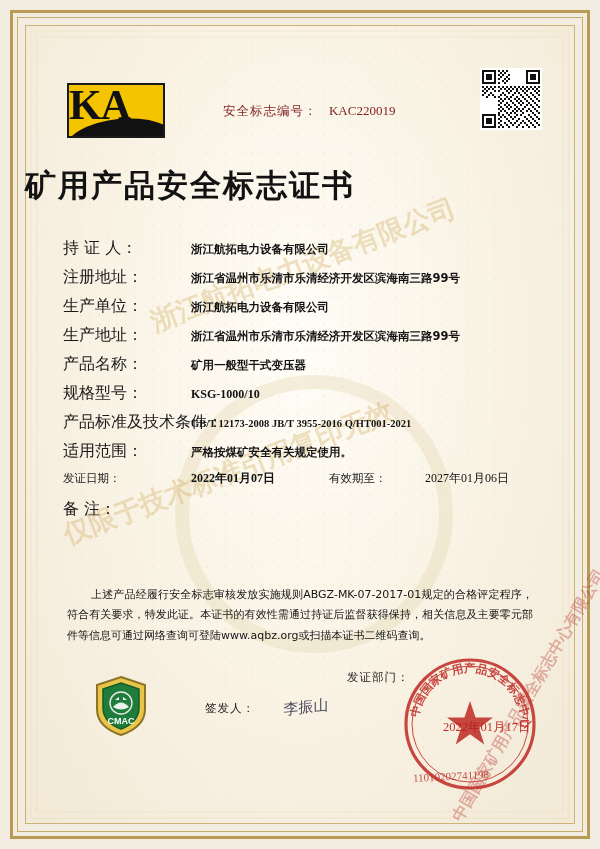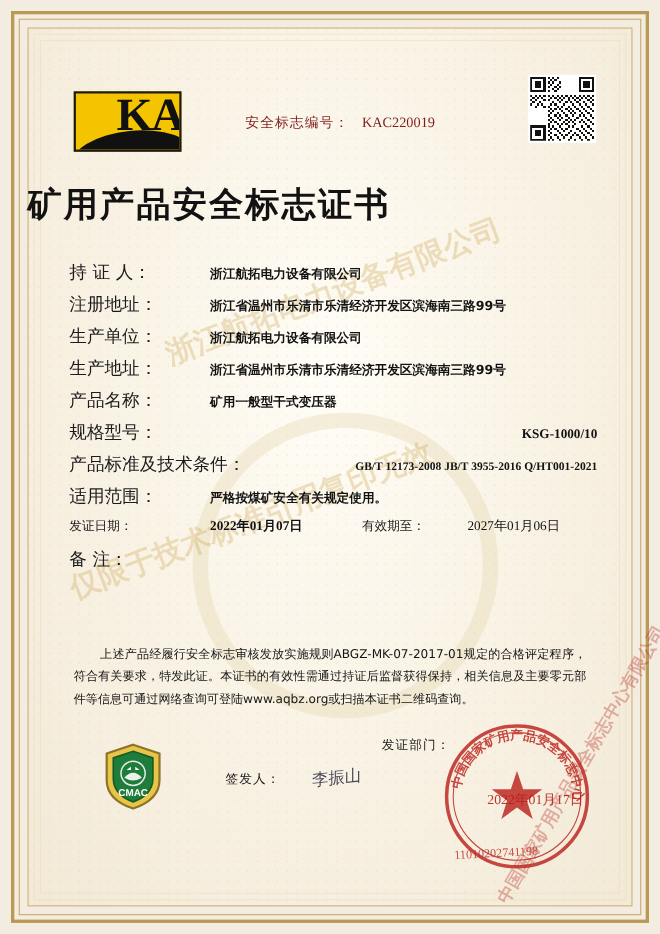--- a/index.html
+++ b/index.html
@@ -64,21 +64,21 @@
     width: 98px; height: 55px;
     background: #f4c400;
     border: 2px solid #1a1a1a;
     box-sizing: border-box;
     overflow: hidden;
   }
   .ka-logo .ka-text {
     position: absolute;
     left: 0; top: -4px;
     width: 98px;
-    text-align: right;
+    text-align: left;
     font-family: "Liberation Serif", serif;
     font-weight: bold;
     font-size: 42px;
     color: #111;
     letter-spacing: -1px;
   }
   .ka-logo .ka-swoosh {
     position: absolute;
     left: -6px; top: 34px;
     width: 112px; height: 26px;
@@ -159,21 +159,20 @@
     font-family: "DejaVu Sans", sans-serif;
     font-weight: bold;
     font-size: 11.5px;
     color: #121212;
     position: relative;
   }
   .fvalue.serif {
     font-family: "Liberation Serif", serif;
     font-weight: bold;
     font-size: 12px;
-    text-align: right;
   }
   .fvalue.small {
     font-size: 10.5px;
     letter-spacing: 0;
   }
 
   
   .daterow {
     display: flex;
     align-items: baseline;

